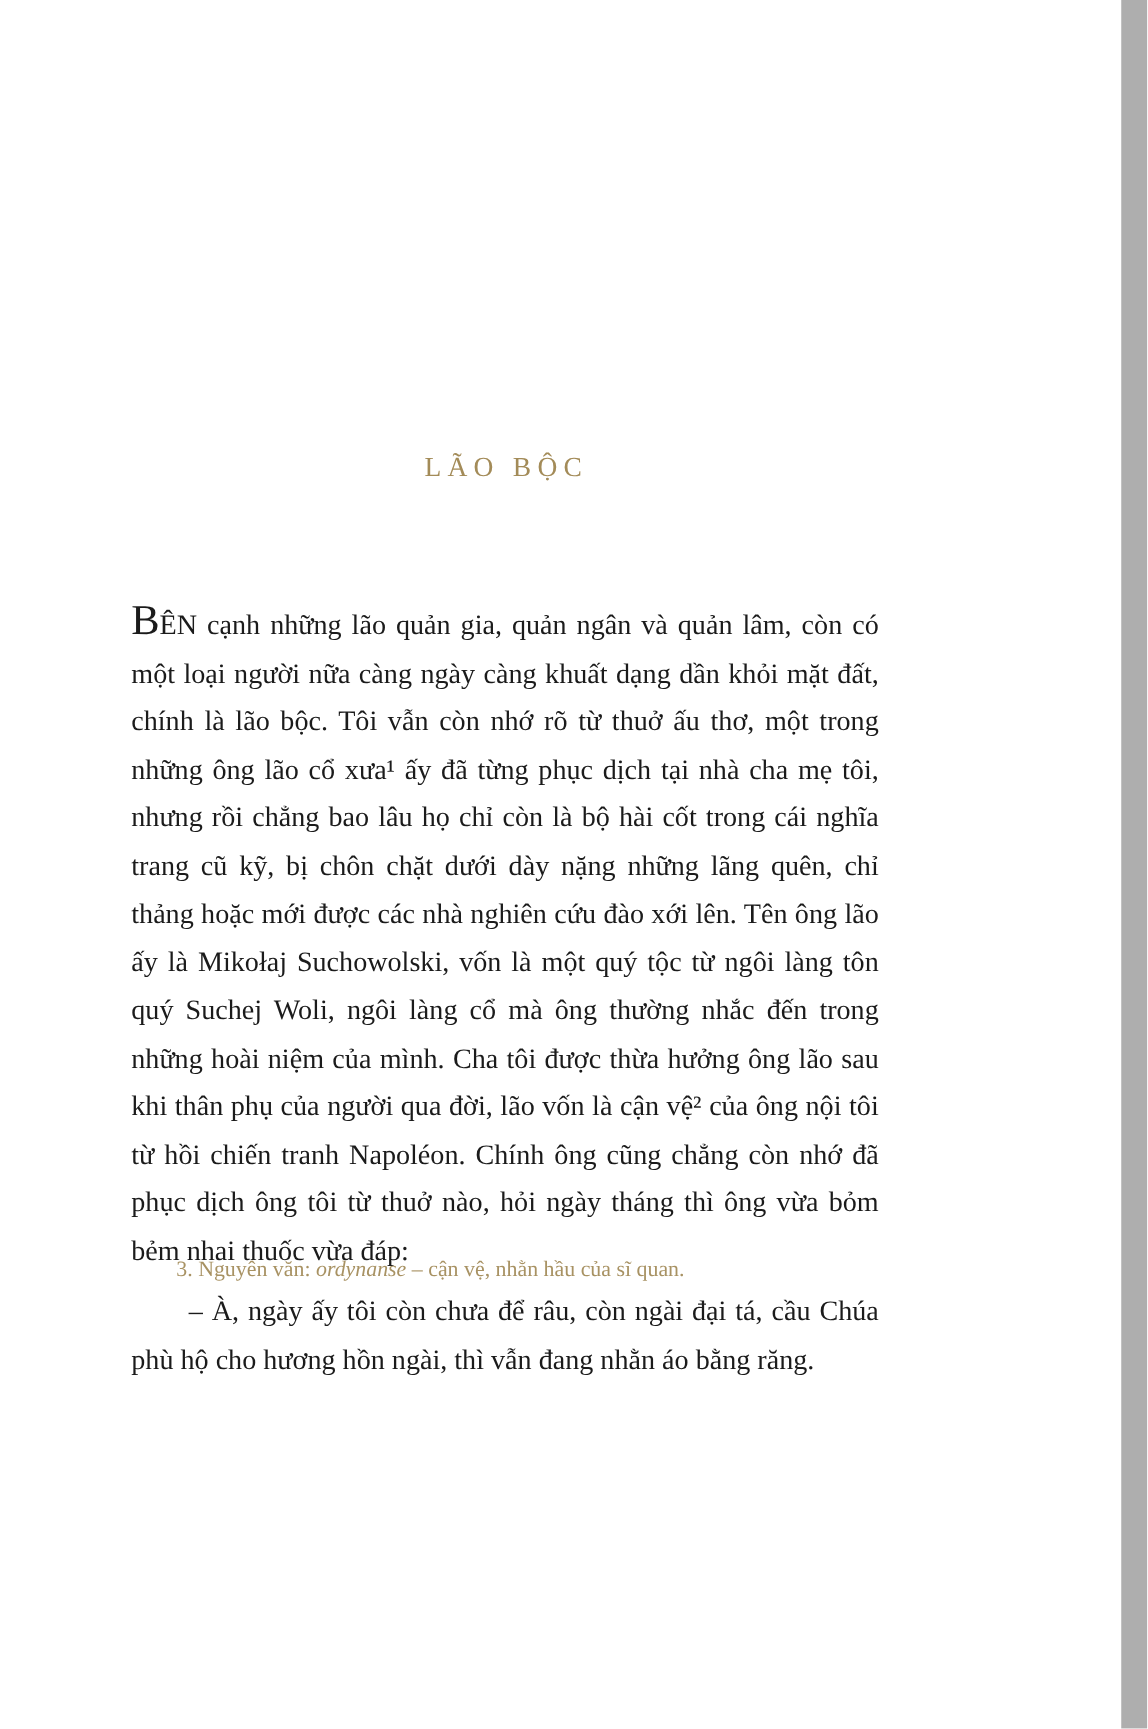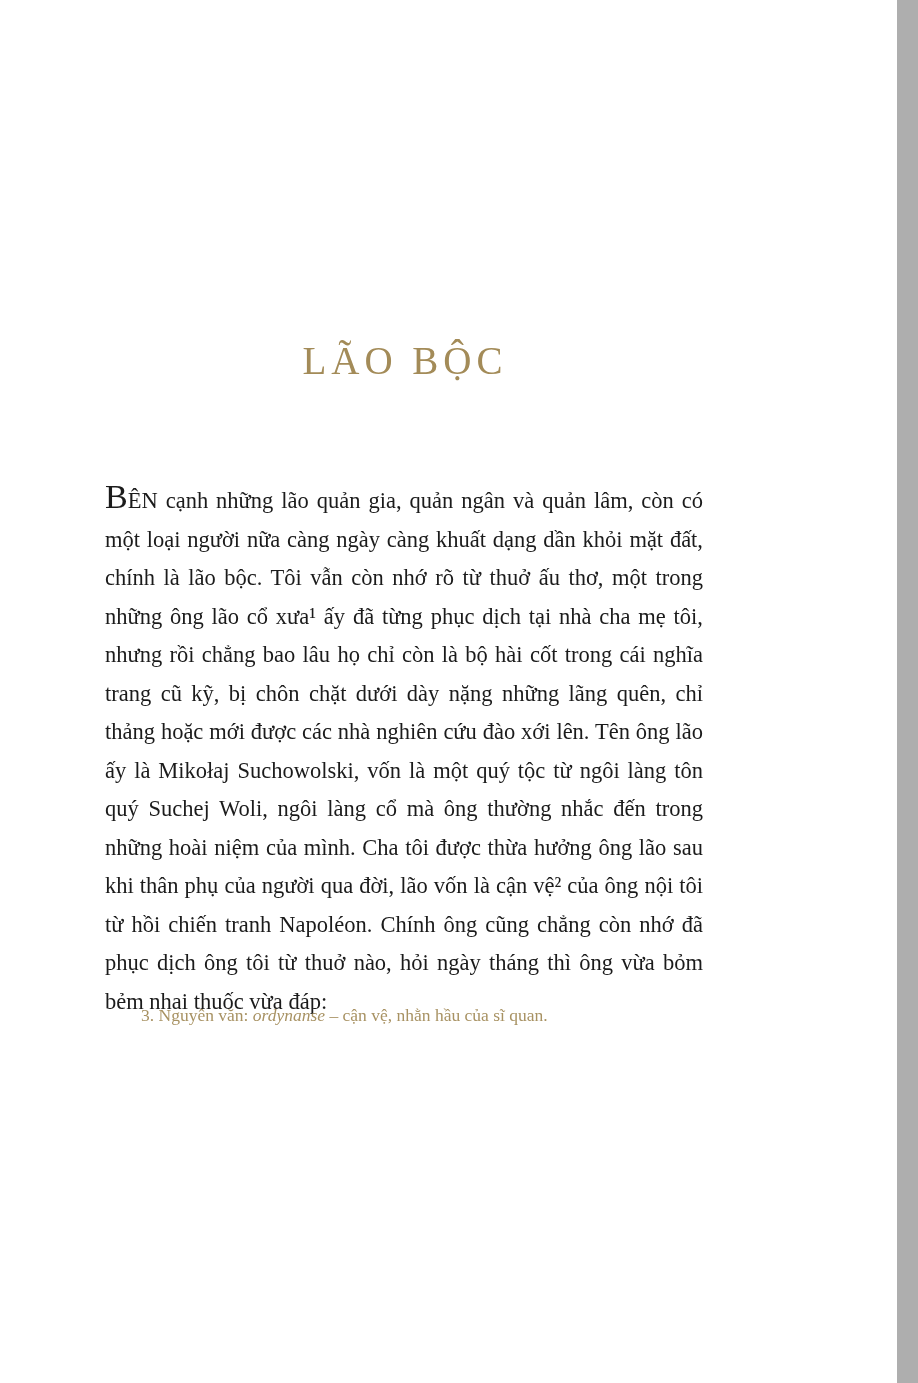--- a/index.html
+++ b/index.html
@@ -10,26 +10,26 @@
   .page {
     position: relative;
     width: 918px;
     height: 1383px;
     background: #ffffff;
     overflow: hidden;
     font-family: "Liberation Serif", serif;
   }
   .chapter-title {
     position: absolute;
-    top: 338px;
+    top: 361px;
     left: 95px;
     width: 620px;
     margin: 0;
     text-align: center;
-    font-size: 39px;
+    font-size: 22px;
     font-weight: 400;
     letter-spacing: 5px;
     color: #a38b58;
     font-family: "Liberation Serif", serif;
   }
   .text-block {
     position: absolute;
     top: 470px;
     left: 95px;
     width: 618px;
@@ -76,20 +76,21 @@
 </style>
 </head>
 <body>
 
 <div class="page">
 
   <h1 class="chapter-title">LÃO BỘC</h1>
 
   <div class="text-block">
     <p class="para"><span class="dropcap">B</span><span class="lead-caps">ÊN</span><span> cạnh những lão quản gia, quản ngân và quản lâm, còn có một loại người nữa càng ngày càng khuất dạng dần khỏi mặt đất, chính là lão bộc. Tôi vẫn còn nhớ rõ từ thuở ấu thơ, một trong những ông lão cổ xưa¹ ấy đã từng phục dịch tại nhà cha mẹ tôi, nhưng rồi chẳng bao lâu họ chỉ còn là bộ hài cốt trong cái nghĩa trang cũ kỹ, bị chôn chặt dưới dày nặng những lãng quên, chỉ thảng hoặc mới được các nhà nghiên cứu đào xới lên. Tên ông lão ấy là Mikołaj Suchowolski, vốn là một quý tộc từ ngôi làng tôn quý Suchej Woli, ngôi làng cổ mà ông thường nhắc đến trong những hoài niệm của mình. Cha tôi được thừa hưởng ông lão sau khi thân phụ của người qua đời, lão vốn là cận vệ² của ông nội tôi từ hồi chiến tranh Napoléon. Chính ông cũng chẳng còn nhớ đã phục dịch ông tôi từ thuở nào, hỏi ngày tháng thì ông vừa bỏm bẻm nhai thuốc vừa đáp:</span></p>
+    <p class="para dialogue">– À, ngày ấy tôi còn chưa để râu, còn ngài đại tá, cầu Chúa phù hộ cho hương hồn ngài, thì vẫn đang nhằn áo bằng răng.</p>
   </div>
 
   <div class="footnotes">
     <p class="footnote"><span>3. Nguyên văn: </span><span class="italic">ordynanse</span><span> – cận vệ, nhằn hầu của sĩ quan.</span></p>
   </div>
 
   <div class="right-edge"></div>
 
 </div>
 

